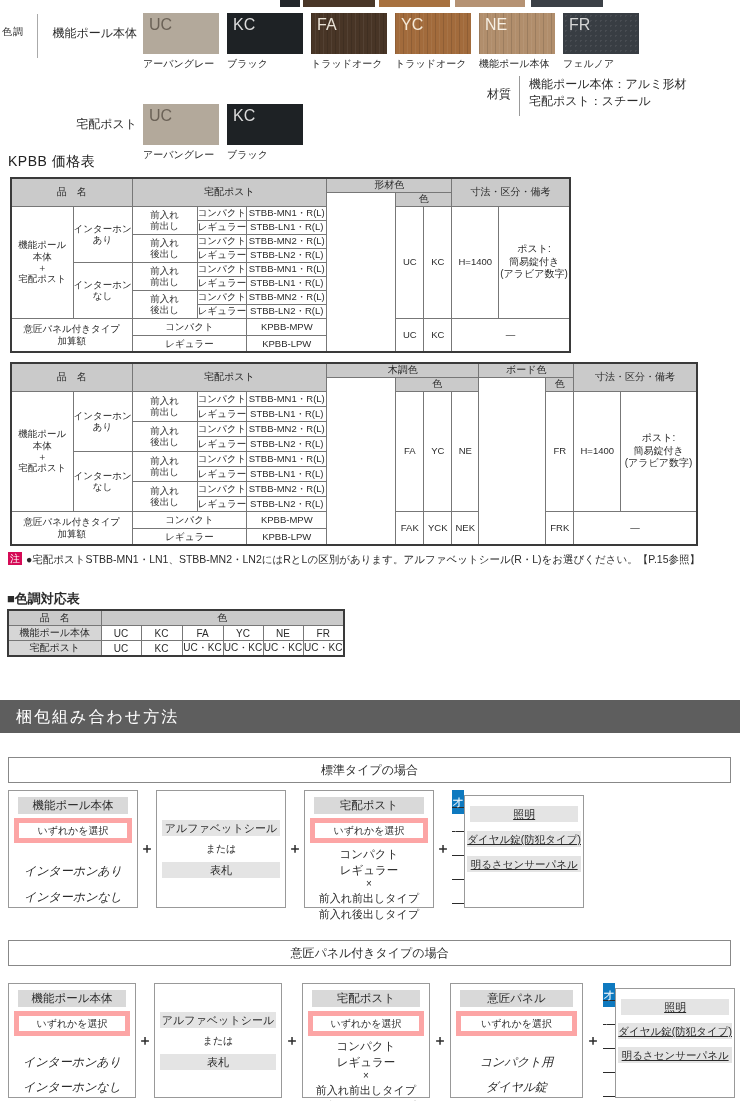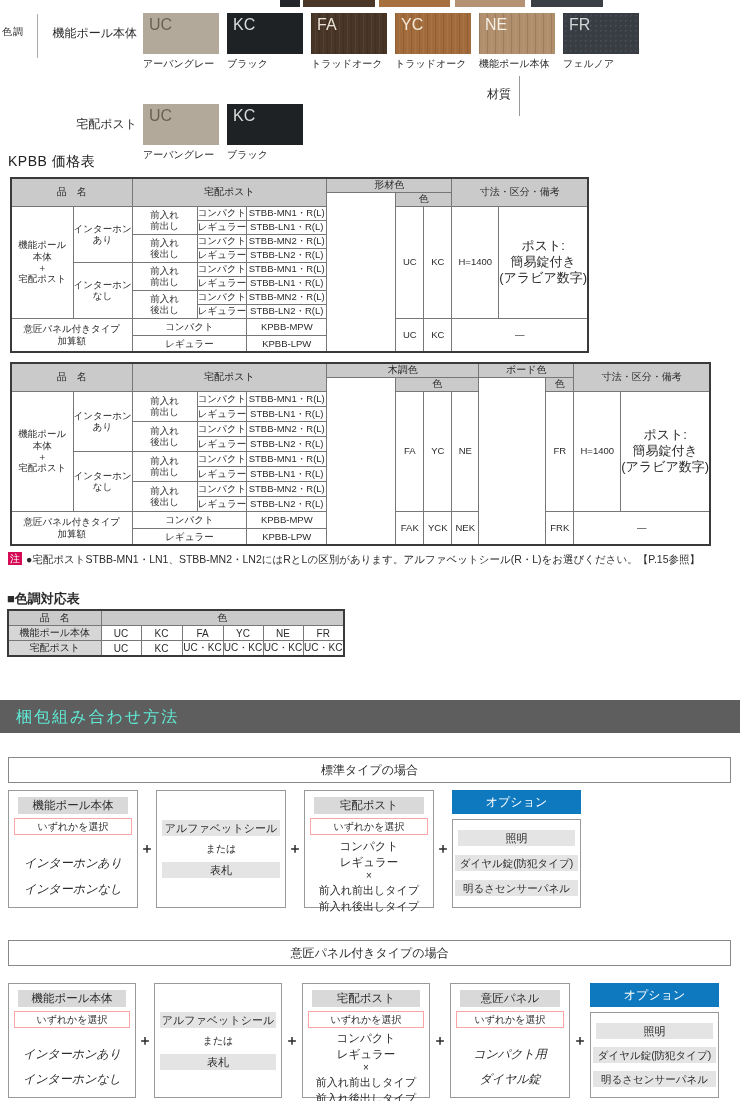--- a/index.html
+++ b/index.html
@@ -29,52 +29,52 @@
   #price-title{position:absolute;left:8px;top:153px;font-size:14px;letter-spacing:.5px;color:#222;}
   table.pt{border-collapse:collapse;table-layout:fixed;border:2px solid #3a3a3a;}
   .pt td{border:1px solid #777;text-align:center;vertical-align:middle;font-size:9.5px;
          padding:0;line-height:1.2;background:#fff;overflow:hidden;white-space:nowrap;}
   .pt td.hd{background:#cacaca;font-size:10px;}
   .pt tr{height:14px;}
   .pt tr.ar{height:17px;margin-left:48px;}
   .pt2 tr{height:15px;}
   .pt2 tr.hr{height:14px;}
   .pt2 tr.ar{height:17px;}
-  .pt td.rem{font-size:13px;line-height:1.25;}
+  .pt td.rem{font-size:10px;line-height:1.25;}
   #table1{position:absolute;left:10px;top:177px;}
   #table2{position:absolute;left:10px;top:362px;}
   
   #note{position:absolute;left:8px;top:552px;display:flex;align-items:flex-start;}
   #note .badge{color:#fff;font-size:10px;line-height:13px;padding:0 2px;margin-right:4px;}
   #note .ntext{font-size:10.5px;line-height:14px;white-space:nowrap;}
   
   #corr-title{position:absolute;left:7px;top:590px;font-size:13px;font-weight:bold;}
   #corr{position:absolute;left:7px;top:609px;}
   table.ct{border-collapse:collapse;table-layout:fixed;border:2px solid #3a3a3a;}
   .ct td{border:1px solid #777;text-align:center;font-size:10px;height:14px;padding:0;background:#fff;}
   .ct td.hd{background:#cacaca;}
   .ct td.lbl{background:#d6d6d6;}
   
-  #packing-bar{position:absolute;left:0;top:700px;width:740px;height:33px;color:#5eead4;
+  #packing-bar{position:absolute;left:0;top:700px;width:740px;height:33px;color:#ffffff;
                font-size:16px;line-height:33px;padding-left:16px;box-sizing:border-box;letter-spacing:2px;}
   .dtitle{position:absolute;left:8px;width:723px;height:26px;border:1px solid #888;text-align:center;
           font-size:12px;line-height:24px;box-sizing:border-box;background:#fff;}
   .drow{position:absolute;left:8px;display:flex;}
   .dbox{border:1px solid #999;box-sizing:border-box;background:#fff;display:flex;flex-direction:column;}
   .plus{width:18px;display:flex;align-items:center;justify-content:center;font-weight:bold;font-size:14px;}
   .bhead{background:#d9d9d9;text-align:center;font-size:11.5px;height:17px;line-height:17px;margin:6px 9px 0;white-space:nowrap;}
-  .bselect{border:1px solid #fca5a5;margin:4px 5px 0;height:15px;line-height:15px;text-align:center;font-size:10px;white-space:nowrap;}
+  .bselect{border:5px solid #fca5a5;margin:4px 5px 0;height:15px;line-height:15px;text-align:center;font-size:10px;white-space:nowrap;}
   .bitem{text-align:center;font-size:12px;line-height:20px;white-space:nowrap;font-style:italic;}
   .bline{text-align:center;font-size:11.5px;line-height:16px;white-space:nowrap;}
   .bx{text-align:center;font-size:10px;line-height:12px;}
   .gband{background:#e4e4e4;text-align:center;font-size:11px;height:16px;line-height:16px;margin:0 5px;white-space:nowrap;}
   .gband.sm{font-size:10.5px;margin:0 2px;}
   .orlbl{text-align:center;font-size:10px;line-height:12px;margin:7px 0;}
   .center-col{justify-content:center;}
-  .optwrap{display:flex;flex-direction:column;box-sizing:border-box;}
+  .optwrap{display:flex;box-sizing:border-box;text-decoration:underline;}
   .opthead{color:#fff;text-align:center;font-size:12px;height:24px;line-height:24px;}
   .optbody{border:1px solid #999;flex:1;margin-top:5px;background:#fff;}
 </style>
 </head>
 <body>
 
 <div>
   <div class="sliver" style="left: 280px; width: 20px; background-color: rgb(34, 38, 42);"></div>
   <div class="sliver" style="left: 303px; width: 72px; background-color: rgb(74, 55, 40);"></div>
   <div class="sliver" style="left: 379px; width: 71px; background-color: rgb(167, 113, 63);"></div>
@@ -127,20 +127,24 @@
         <div class="chip" style="background-color: rgb(30, 34, 37);"><span class="code" style="color: rgb(220, 220, 220);">KC</span></div>
         <div class="chip-label">ブラック</div>
       </div>
     </div>
   </div>
 </div>
 
 <div id="material">
   <div class="mat-label">材質</div>
   <div class="mvline"></div>
+  <div class="mlines">
+    <div>機能ポール本体：アルミ形材</div>
+    <div>宅配ポスト：スチール</div>
+  </div>
 </div>
 
 <div id="price-title">KPBB 価格表</div>
 
 <table id="table1" class="pt">
   <colgroup>
       <col style="width:62px">
       <col style="width:43px">
       <col style="width:65px">
       <col style="width:48px">
@@ -475,21 +479,21 @@
     <div class="bselect">いずれかを選択</div>
     <div style="margin-top:2px">
       <div class="bline">コンパクト</div>
       <div class="bline">レギュラー</div>
       <div class="bx">×</div>
       <div class="bline" style="font-size:11px">前入れ前出しタイプ</div>
       <div class="bline" style="font-size:11px">前入れ後出しタイプ</div>
     </div>
   </div>
   <div class="plus" style="width:20px">＋</div>
-  <div class="dbox" style="width:120px">
+  <div class="dbox" style="width:133px">
     <div class="bhead">意匠パネル</div>
     <div class="bselect">いずれかを選択</div>
     <div class="bitem" style="margin-top:16px">コンパクト用</div>
     <div class="bitem" style="margin-top:5px">ダイヤル錠</div>
   </div>
   <div class="plus" style="width:20px">＋</div>
   <div class="optwrap" style="width:129px">
     <div class="opthead" style="background-color: rgb(14, 121, 191);">オプション</div>
     <div class="optbody">
       <div class="gband" style="margin-top:10px">照明</div>

